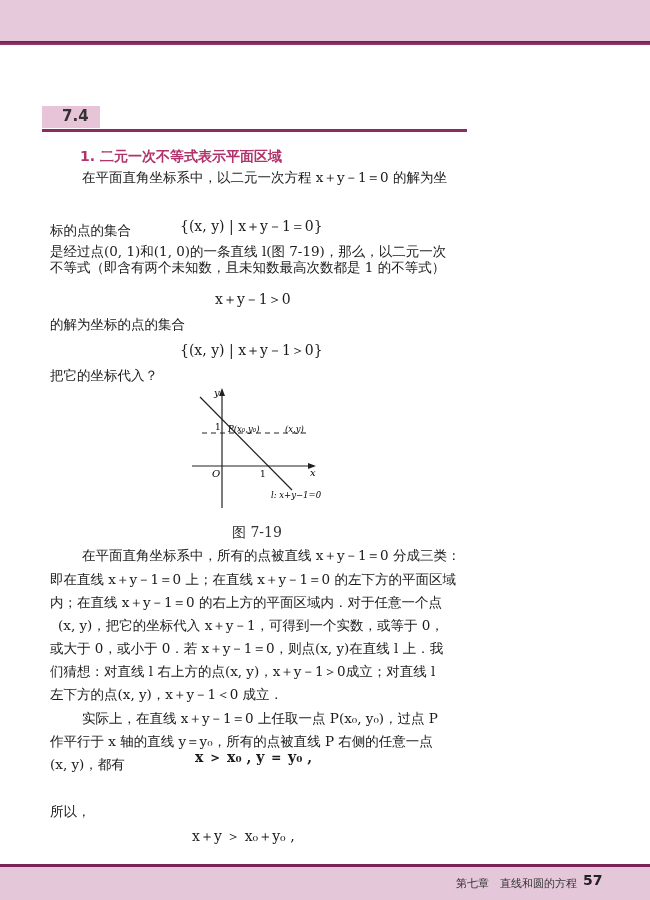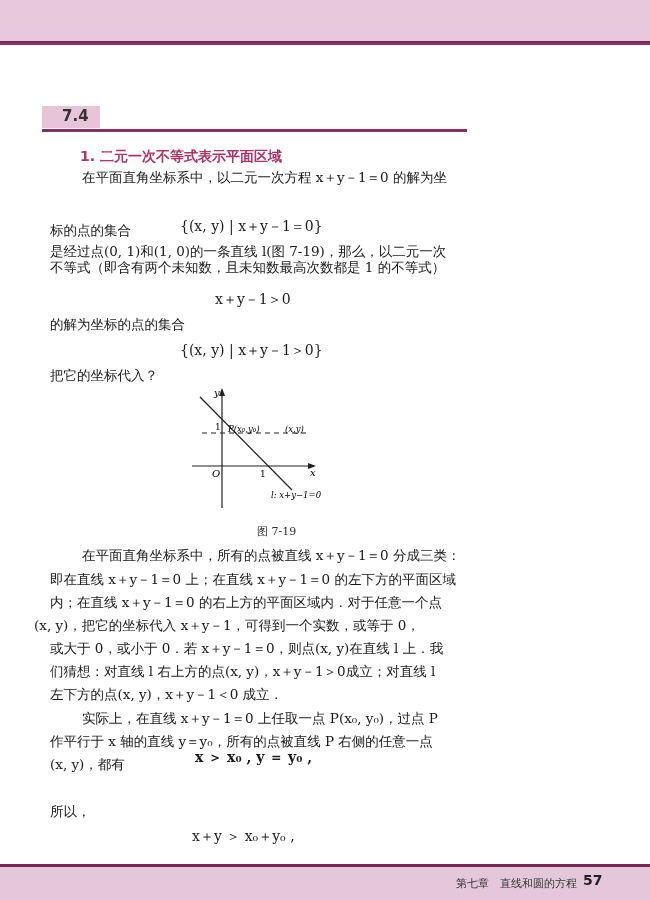--- a/index.html
+++ b/index.html
@@ -42,21 +42,21 @@
   }
   .para {
     position: absolute; font-size: 13.5px; line-height: 23px; white-space: nowrap;
   }
   .formula {
     position: absolute; font-size: 14px; white-space: nowrap;
     font-family: "DejaVu Serif", serif;
   }
   .fig { position: absolute; left: 180px; top: 380px; width: 160px; height: 160px; }
   .fig-caption {
-    position: absolute; left: 257px; top: 524px; font-size: 11px; color: #333;
+    position: absolute; left: 232px; top: 524px; font-size: 14px; color: #333;
   }
   .bottom-line {
     position: absolute; left: 0; top: 864px; width: 650px; height: 3px;
     background: #7a2457;
   }
   .bottom-band {
     position: absolute; left: 0; top: 867px; width: 650px; height: 33px;
     background: #e5c7da;
   }
   .footer-chapter {
@@ -114,21 +114,21 @@
   <text x="80" y="97" font-size="9" font-family="DejaVu Serif, serif">1</text>
   <text x="48" y="52" font-size="8.5" font-style="italic" font-family="DejaVu Serif, serif">P(x₀,y₀)</text>
   <text x="105" y="52" font-size="8.5" font-style="italic" font-family="DejaVu Serif, serif">(x,y)</text>
   <text x="91" y="118" font-size="8.5" font-style="italic" font-family="DejaVu Serif, serif">l: x+y−1=0</text>
 </svg>
 <div class="fig-caption">图 7-19</div>
 
 <div class="para" style="left:82px; top:544px;">在平面直角坐标系中，所有的点被直线 x＋y－1＝0 分成三类：</div>
 <div class="para" style="left:50px; top:568px;">即在直线 x＋y－1＝0 上；在直线 x＋y－1＝0 的左下方的平面区域</div>
 <div class="para" style="left:50px; top:591px;">内；在直线 x＋y－1＝0 的右上方的平面区域内．对于任意一个点</div>
-<div class="para" style="left:34px; top:614px;">(x, y)，把它的坐标代入 x＋y－1，可得到一个实数，或等于 0，</div>
+<div class="para" style="left:58px; top:614px;">(x, y)，把它的坐标代入 x＋y－1，可得到一个实数，或等于 0，</div>
 <div class="para" style="left:50px; top:637px;">或大于 0，或小于 0．若 x＋y－1＝0，则点(x, y)在直线 l 上．我</div>
 <div class="para" style="left:50px; top:660px;">们猜想：对直线 l 右上方的点(x, y)，x＋y－1＞0成立；对直线 l</div>
 <div class="para" style="left:50px; top:683px;">左下方的点(x, y)，x＋y－1＜0 成立．</div>
 
 <div class="para" style="left:82px; top:707px;">实际上，在直线 x＋y－1＝0 上任取一点 P(x₀, y₀)，过点 P</div>
 <div class="para" style="left:50px; top:730px;">作平行于 x 轴的直线 y＝y₀，所有的点被直线 P 右侧的任意一点</div>
 <div class="para" style="left:50px; top:753px;">(x, y)，都有</div>
 <div class="formula" style="left:195px; top:749px;font-weight:bold;">x ＞ x₀ , y ＝ y₀ ,</div>
 <div class="para" style="left:50px; top:800px;">所以，</div>
 <div class="formula" style="left:192px; top:828px;">x＋y ＞ x₀＋y₀ ,</div>

